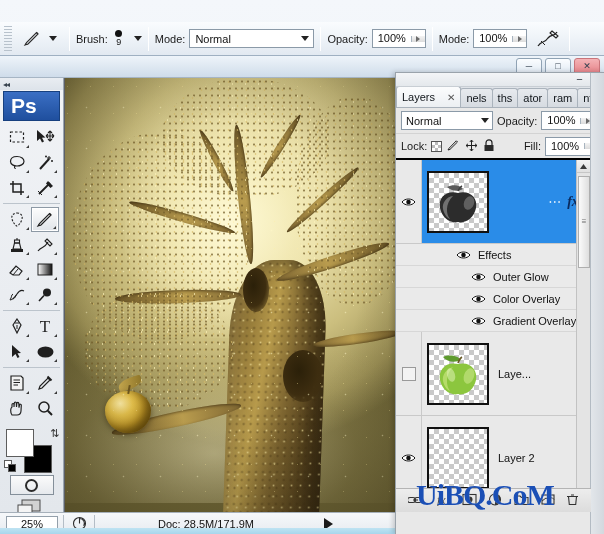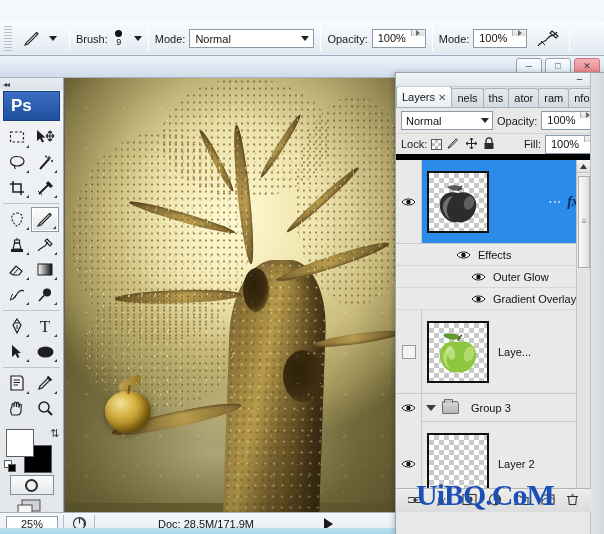--- a/index.html
+++ b/index.html
@@ -79,21 +79,21 @@
     margin-left: 4px;
   }
   .combo {
     display:flex; align-items:center;
     height:19px; width:125px;
     background:#fff; border:1px solid #8b9aa8;
     padding-left:5px; font-size:11px; color:#111;
     justify-content: space-between; padding-right:4px;
   }
   .numbox {
-    display:flex; align-items:flex-start;
+    display:flex; align-items:center;
     height:19px;
     border:1px solid #8b9aa8; background:#fff;
   }
   .numbox .v {
     width:38px; text-align:center; font-size:11px; color:#111;
     line-height:17px;
   }
   .numbox .stub {
     width:14px;
     background:linear-gradient(#f3f3f3,#dcdcdc);
@@ -260,21 +260,21 @@
   .tb-head {
     height:12px;
     background:linear-gradient(#e9edf2,#dde3ea);
     display:flex;align-items:center;justify-content:flex-start;
     padding-left:3px;
   }
   .tb-arrows { font-size:8px; color:#3a4551; letter-spacing:-1px; }
   .ps-logo {
     height:30px; margin:1px 3px 2px 3px;
     background: linear-gradient(#3b6fc4,#1f4f9e);
-    color:#fff; font-size:17px; font-weight:bold;
+    color:#fff; font-size:21px; font-weight:bold;
     display:flex; align-items:center;
     padding-left:7px;
     border:1px solid #17407f;
   }
   .tool-grid {
     display:flex; flex-wrap:wrap;
     padding:2px 3px;
   }
   .tcell {
     width:28px; height:25px;
@@ -384,21 +384,21 @@
   .lp-tabs {
     display:flex; align-items:flex-end;
     height:21px;
     background:linear-gradient(#dfe3e8,#cfd5dc);
     border-bottom:1px solid #a9b2bb;
     overflow:hidden;
     position:relative;
   }
   .lp-tab {
     height:19px; padding:0 5px;
-    display:flex;align-items:center; gap:3px;
+    display:flex;align-items:center; gap:12px;
     font-size:11px; color:#11161b;
     background:linear-gradient(#e7eaee,#d6dbe1);
     border:1px solid #aab3bc; border-bottom:none;
     border-radius:3px 3px 0 0;
     margin-right:-1px;
     white-space:nowrap;
   }
   .lp-tab.active {
     background:linear-gradient(#fbfcfd,#eceff2);
     height:21px;
@@ -410,21 +410,21 @@
     font-size:9px; color:#333; line-height:1;
   }
   .lp-row1, .lp-row2 {
     display:flex; align-items:center;
     height:26px;
     padding:0 5px;
     background:#e8e8e8;
     gap:4px;
   }
   .lp-row1 { border-bottom:1px solid #d3d3d3; }
-  .lp-row2 { border-bottom:6px solid #000000; }
+  .lp-row2 { border-bottom:2px solid #000000; }
   .lp-blend {
     width:92px;height:19px;
     background:#fff;border:1px solid #8b9aa8;
     font-size:11px;color:#111;
     display:flex;align-items:center;justify-content:space-between;
     padding:0 3px 0 4px;
   }
   .lock-icons { display:flex; align-items:center; gap:5px; }
   .lock-box {
     width:11px;height:11px;
@@ -1034,20 +1034,30 @@
         <span class="ind"></span>
         <span class="eye">
           <svg width="15" height="10" viewBox="0 0 15 10">
             <path d="M1 5 C4 1, 11 1, 14 5 C11 9, 4 9, 1 5 Z" fill="#fff" stroke="#111" stroke-width="1"></path>
             <circle cx="7.5" cy="5" r="2.3" fill="#111"></circle>
           </svg>
         </span>
         <span>Outer Glow</span>
       </div>
 
+      <div class="effrow sub">
+        <span class="ind"></span>
+        <span class="eye">
+          <svg width="15" height="10" viewBox="0 0 15 10">
+            <path d="M1 5 C4 1, 11 1, 14 5 C11 9, 4 9, 1 5 Z" fill="#fff" stroke="#111" stroke-width="1"></path>
+            <circle cx="7.5" cy="5" r="2.3" fill="#111"></circle>
+          </svg>
+        </span>
+        <span>Color Overlay</span>
+      </div>
 
       <div class="effrow sub">
         <span class="ind"></span>
         <span class="eye">
           <svg width="15" height="10" viewBox="0 0 15 10">
             <path d="M1 5 C4 1, 11 1, 14 5 C11 9, 4 9, 1 5 Z" fill="#fff" stroke="#111" stroke-width="1"></path>
             <circle cx="7.5" cy="5" r="2.3" fill="#111"></circle>
           </svg>
         </span>
         <span>Gradient Overlay</span>
@@ -1065,33 +1075,20 @@
               <path d="M29 19 C17 16, 9 25, 11 35 C13 45, 22 51, 29 49 C36 51, 45 45, 47 35 C49 25, 41 16, 29 19 Z" fill="#8cc63e"></path>
               <path d="M24 22 C17 24, 13 30, 14 36 C15 41, 18 45, 21 46 C17 41, 16 30, 24 22 Z" fill="#b9dd6e" opacity=".9"></path>
               <ellipse cx="40" cy="31" rx="5" ry="8" fill="#cfe98f" opacity=".55" transform="rotate(20 40 31)"></ellipse>
               <ellipse cx="22" cy="30" rx="4" ry="7" fill="#e6f5bf" opacity=".5" transform="rotate(-15 22 30)"></ellipse>
             </svg>
           </div>
         </div>
         <span class="lname">Laye...</span>
       </div>
 
-      <div class="grouprow">
-        <div class="eye-cell" style="height:28px;">
-          <span class="eye">
-            <svg width="15" height="10" viewBox="0 0 15 10">
-              <path d="M1 5 C4 1, 11 1, 14 5 C11 9, 4 9, 1 5 Z" fill="#fff" stroke="#111" stroke-width="1"></path>
-              <circle cx="7.5" cy="5" r="2.3" fill="#111"></circle>
-            </svg>
-          </span>
-        </div>
-        <span class="disc-tri"></span>
-        <span class="folder"></span>
-        <span class="lname" style="padding-left:12px;">Group 3</span>
-      </div>
 
       <div class="lrow" style="height:84px;">
         <div class="eye-cell">
           <span class="eye">
             <svg width="15" height="10" viewBox="0 0 15 10">
               <path d="M1 5 C4 1, 11 1, 14 5 C11 9, 4 9, 1 5 Z" fill="#fff" stroke="#111" stroke-width="1"></path>
               <circle cx="7.5" cy="5" r="2.3" fill="#111"></circle>
             </svg>
           </span>
         </div>

